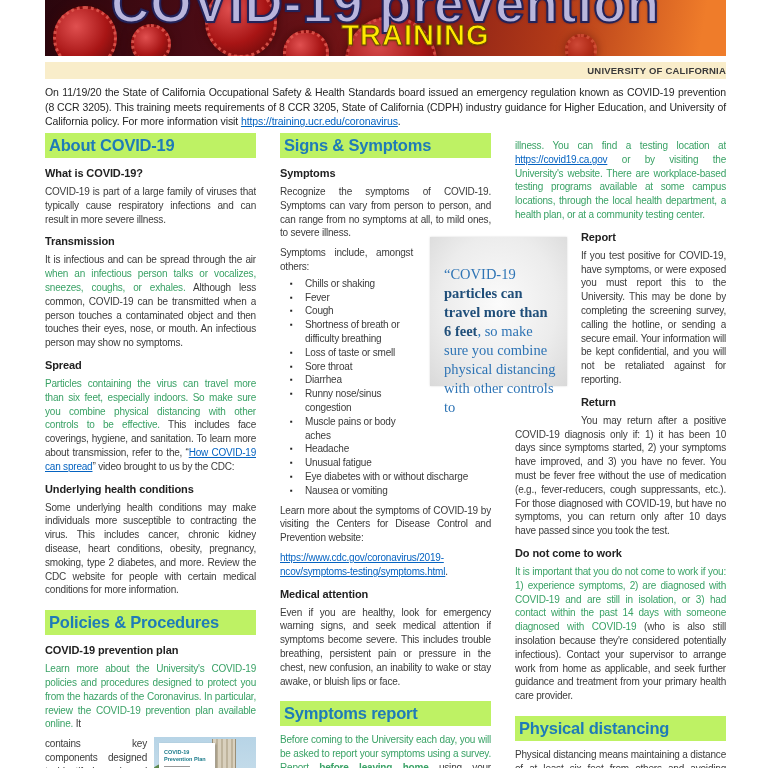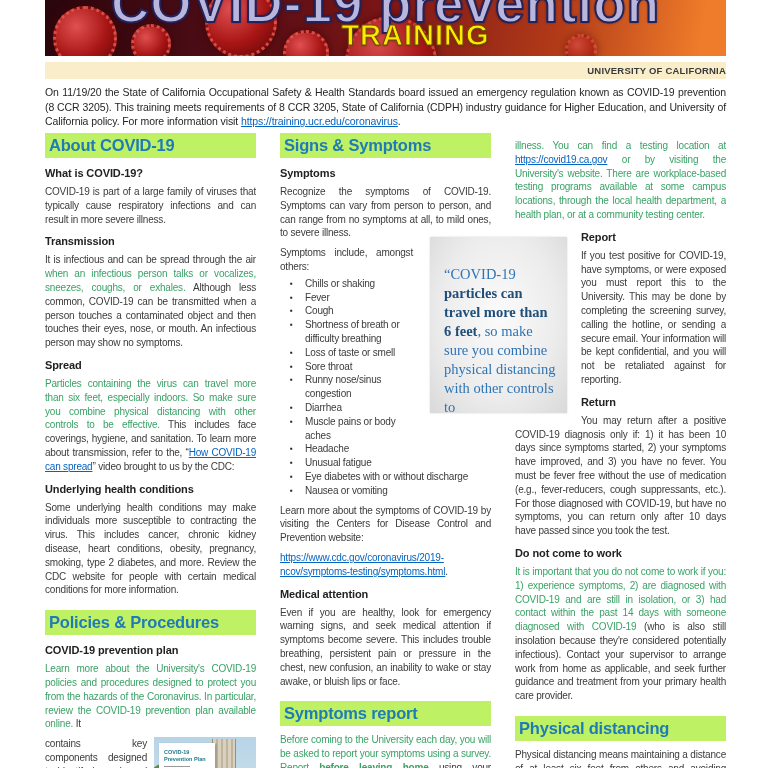--- a/index.html
+++ b/index.html
@@ -46,21 +46,21 @@
   .gbold{color:#3aa266;font-weight:bold;}
   ul.bul{list-style:none;margin:2px 0 3px;padding:0;}
   ul.bul li{position:relative;padding-left:25px;font-size:10px;line-height:13.8px;
     letter-spacing:-.2px;color:#3b3b3b;}
   ul.bul li::before{content:"▪";position:absolute;left:10px;top:0;font-size:8px;color:#222;}
 
   .spacer-r{float:right;width:78px;height:212px;}
   .spacer-l{float:left;width:66px;height:198px;}
 
   
-  .quote{position:absolute;left:430px;top:237px;width:137px;height:176px;
+  .quote{position:absolute;left:430px;top:237px;width:137px;height:149px;
     background:radial-gradient(ellipse at 50% 45%,#fbfbfb 0%,#ececec 60%,#d9d9d9 100%);
     box-shadow:0 0 2px rgba(0,0,0,.15);
     font-family:"Liberation Serif",serif;color:#2e74b5;font-size:14.5px;line-height:19px;
     padding:28px 10px 0 14px;box-sizing:border-box;}
   .quote b{color:#1f4e79;}
 
   
   .cover{float:right;width:102px;height:122px;margin:3px 0 0 7px;position:relative;overflow:hidden;
     background:linear-gradient(180deg,#b7d4e6 0%,#cfe2ed 55%,#dcead0 70%);}
   .tree{position:absolute;border-radius:50%;}
@@ -137,22 +137,22 @@
       <div class="spacer-r"></div>
       <p class="body">Symptoms include, amongst others:</p>
 
       <ul class="bul">
         <li>Chills or shaking</li>
         <li>Fever</li>
         <li>Cough</li>
         <li>Shortness of breath or difficulty breathing</li>
         <li>Loss of taste or smell</li>
         <li>Sore throat</li>
+        <li>Diarrhea</li>
         <li>Runny nose/sinus congestion</li>
-        <li>Diarrhea</li>
         <li>Muscle pains or body aches</li>
         <li>Headache</li>
         <li>Unusual fatigue</li>
         <li>Eye diabetes with or without discharge</li>
         <li>Nausea or vomiting</li>
       </ul>
 
       <p class="body">Learn more about the symptoms of COVID-19 by visiting the Centers for Disease Control and Prevention website:</p>
       <p class="body"><a class="link">https://www.cdc.gov/coronavirus/2019-ncov/symptoms-testing/symptoms.html</a><span>.</span></p>
 

